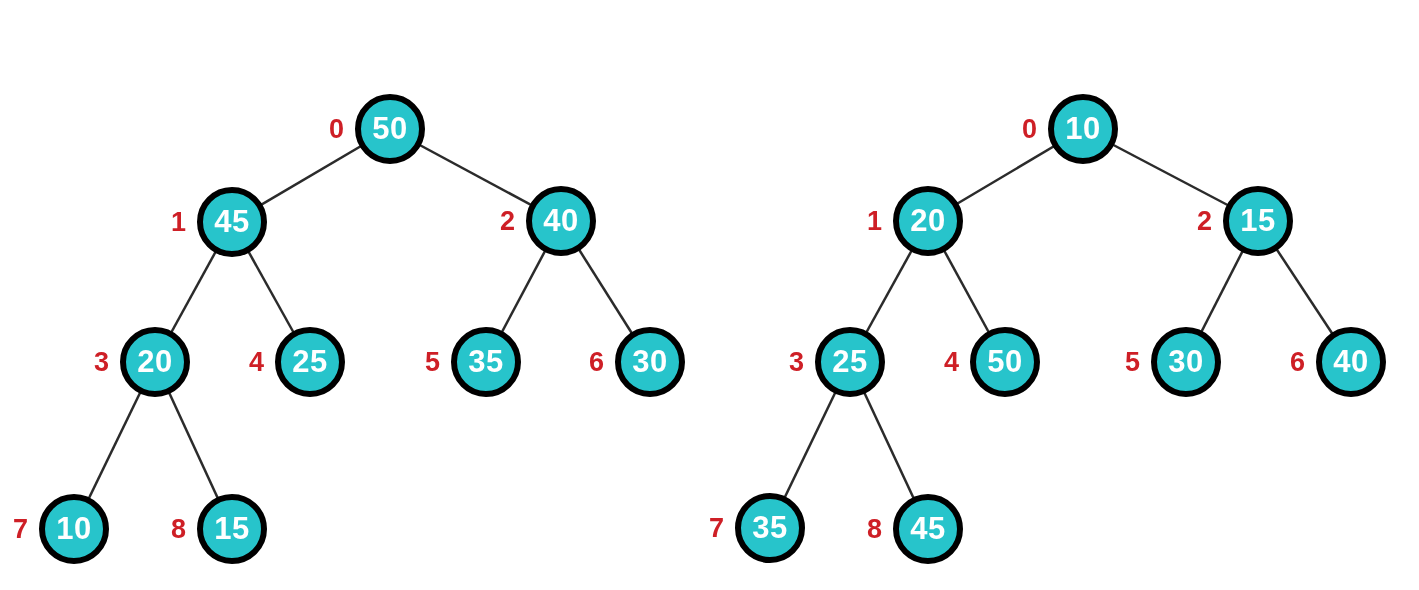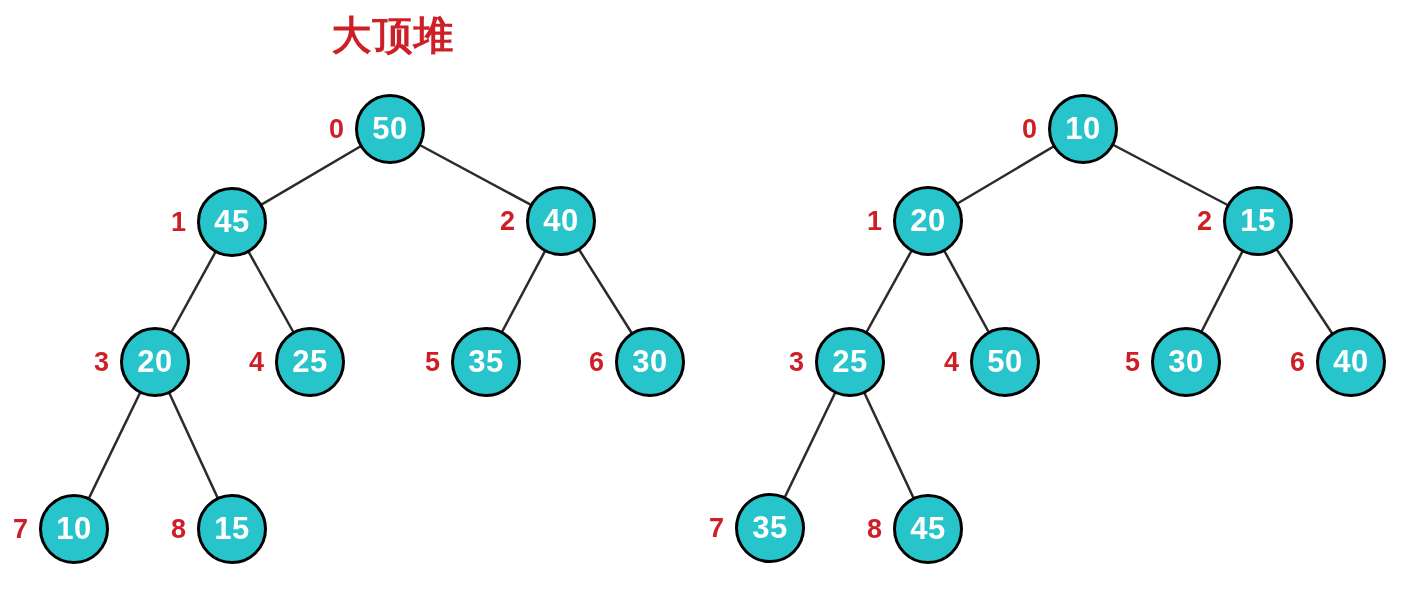--- a/index.html
+++ b/index.html
@@ -40,21 +40,21 @@
     width: 70px;
     height: 70px;
     z-index: 1;
   }
 
   .circle {
     width: 70px;
     height: 70px;
     border-radius: 50%;
     background: #27c4cb;
-    border: 3px solid #000000;
+    border: 6px solid #000000;
     color: #ffffff;
     font-size: 31px;
     font-weight: bold;
     display: flex;
     align-items: center;
     justify-content: center;
     letter-spacing: 0.5px;
   }
 
   .idx {
@@ -90,21 +90,20 @@
       <line x1="1083" y1="129" x2="1258" y2="221"></line>
       <line x1="928" y1="221" x2="850" y2="362"></line>
       <line x1="928" y1="221" x2="1005" y2="362"></line>
       <line x1="1258" y1="221" x2="1186" y2="362"></line>
       <line x1="1258" y1="221" x2="1351" y2="362"></line>
       <line x1="850" y1="362" x2="770" y2="528"></line>
       <line x1="850" y1="362" x2="928" y2="529"></line>
     </g>
   </svg>
 
-  <div class="tree-title title-left">大顶堆</div>
 
   <div class="node" style="left:355px;top:94px">
     <span class="idx">0</span>
     <div class="circle">50</div>
   </div>
   <div class="node" style="left:197px;top:187px">
     <span class="idx">1</span>
     <div class="circle">45</div>
   </div>
   <div class="node" style="left:526px;top:186px">

